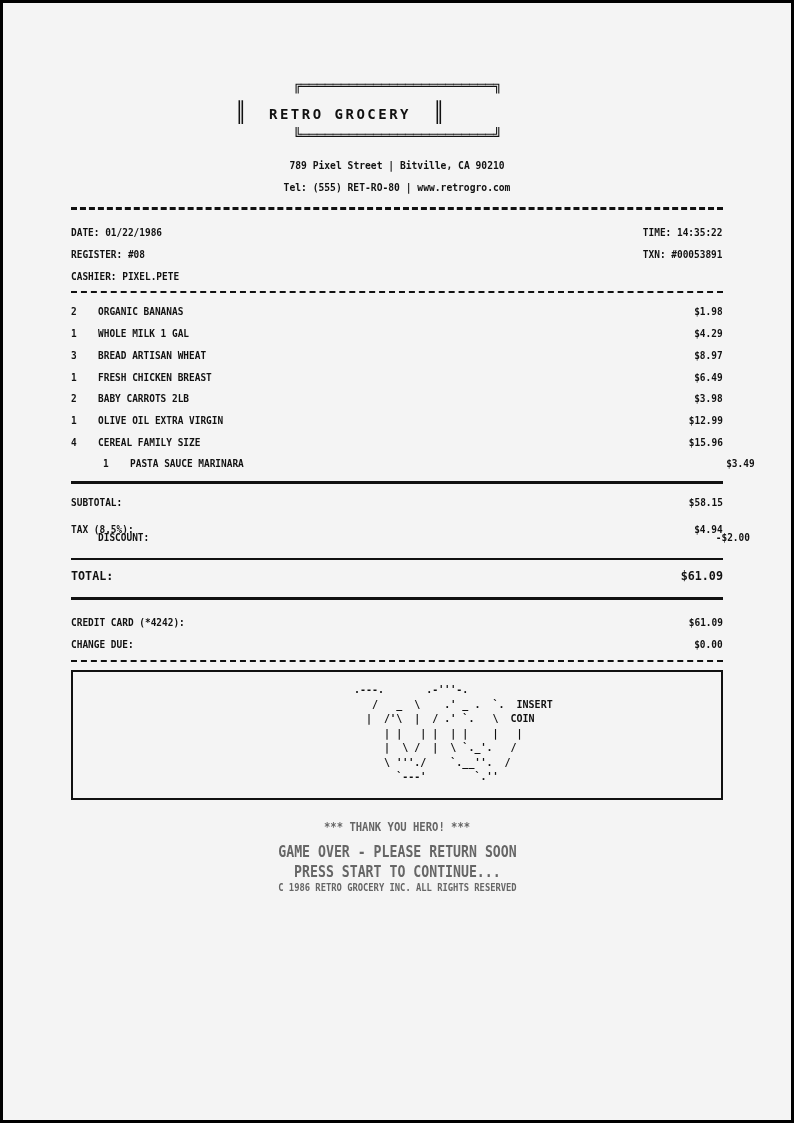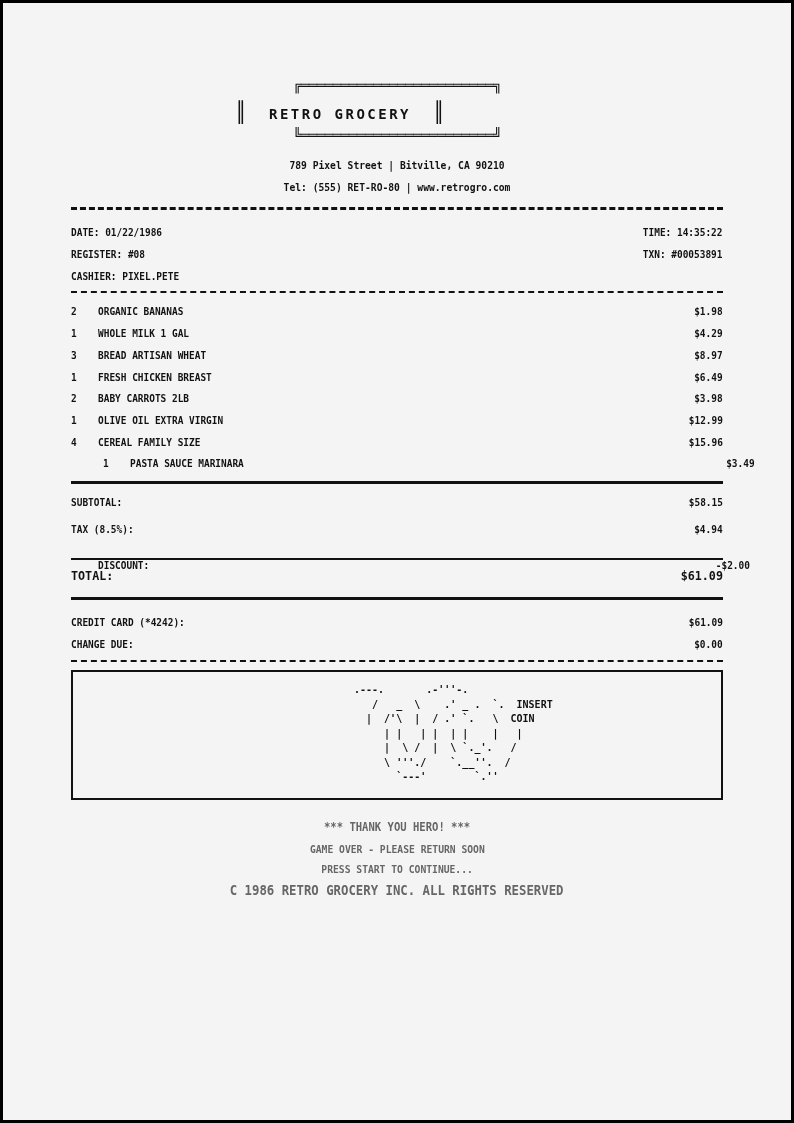--- a/index.html
+++ b/index.html
@@ -51,22 +51,22 @@
   .art {
     position: absolute; left: 354px; top: 683px;
     font-size: 10px; line-height: 14.5px; font-weight: bold; white-space: pre;
     margin: 0; color: #111;
   }
   .footer {
     position: absolute; left: 0; width: 794px; text-align: center;
     color: #666; font-weight: bold;
   }
   .f1 { font-size: 12px; }
-  .f2 { font-size: 11px; }
-  .f3 { font-size: 14px; }
+  .f2 { font-size: 15px; }
+  .f3 { font-size: 10px; }
   .footer span { display: inline-block; transform: scaleX(0.88); }
 </style>
 </head>
 <body>
 
 <div class="frame"></div>
 
 <div class="banner-line" style="top:77px;">╔════════════════════════╗</div>
 <div class="title" style="top:100px;"><span style="letter-spacing:0;font-size:20px;">║</span>  <span>RETRO GROCERY</span>  <span style="letter-spacing:0;font-size:20px;">║</span></div>
 <div class="banner-line" style="top:127px;">╚════════════════════════╝</div>
@@ -126,21 +126,21 @@
 <div class="sep-solid" style="top:481px;"></div>
 
 <div class="row" style="top:494px;">
   <span class="l">SUBTOTAL:</span>
   <span class="r">$58.15</span>
 </div>
 <div class="row" style="top:521px;">
   <span class="l">TAX (8.5%):</span>
   <span class="r">$4.94</span>
 </div>
-<div class="row" style="top:557px;padding-left:27px;">
+<div class="row" style="top:529px;padding-left:27px;">
   <span class="l">DISCOUNT:</span>
   <span class="r">-$2.00</span>
 </div>
 
 <div class="sep-solid" style="top:558px;height:2px;"></div>
 
 <div class="row total" style="top:567px;">
   <span class="l">TOTAL:</span>
   <span class="r">$61.09</span>
 </div>

